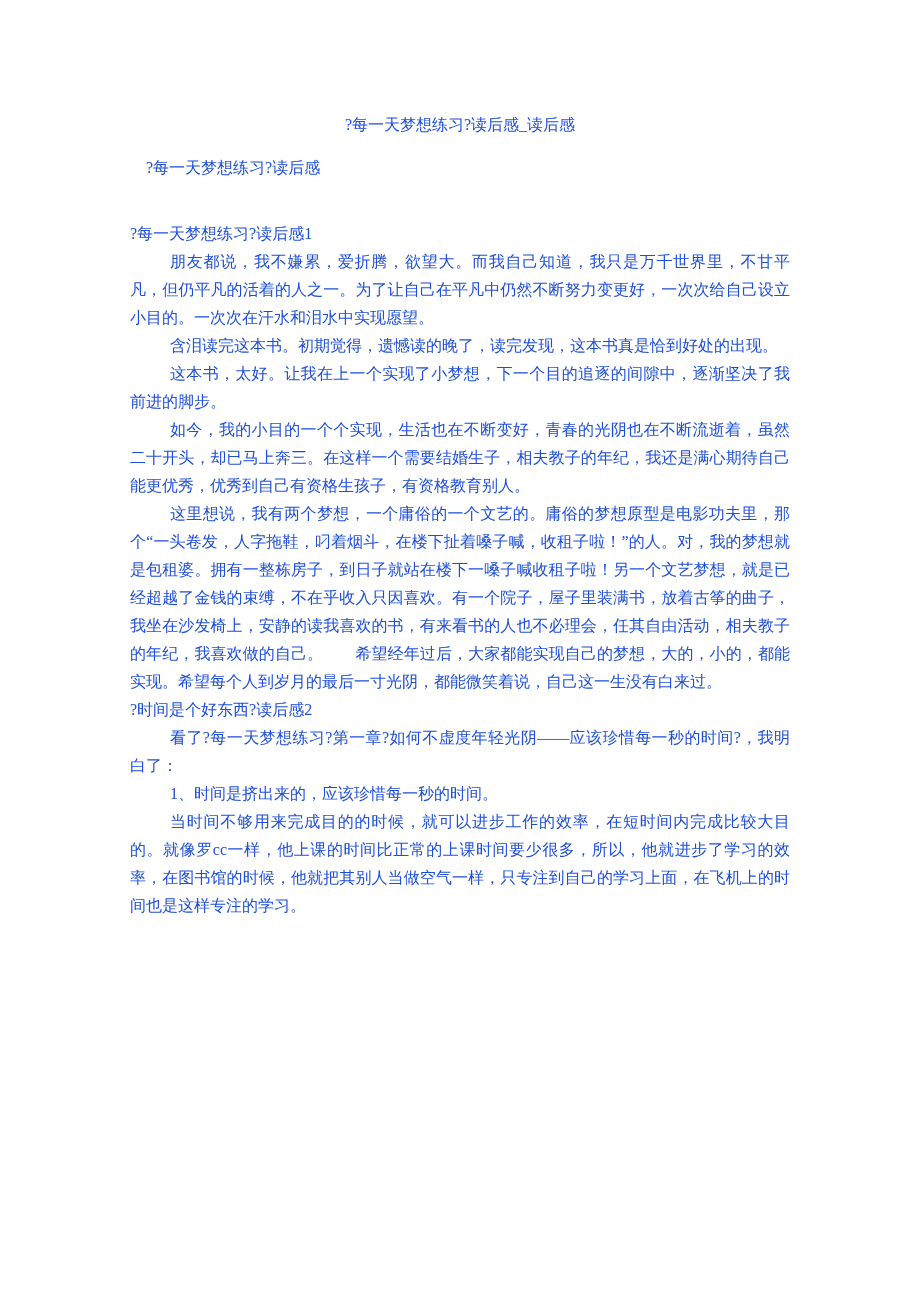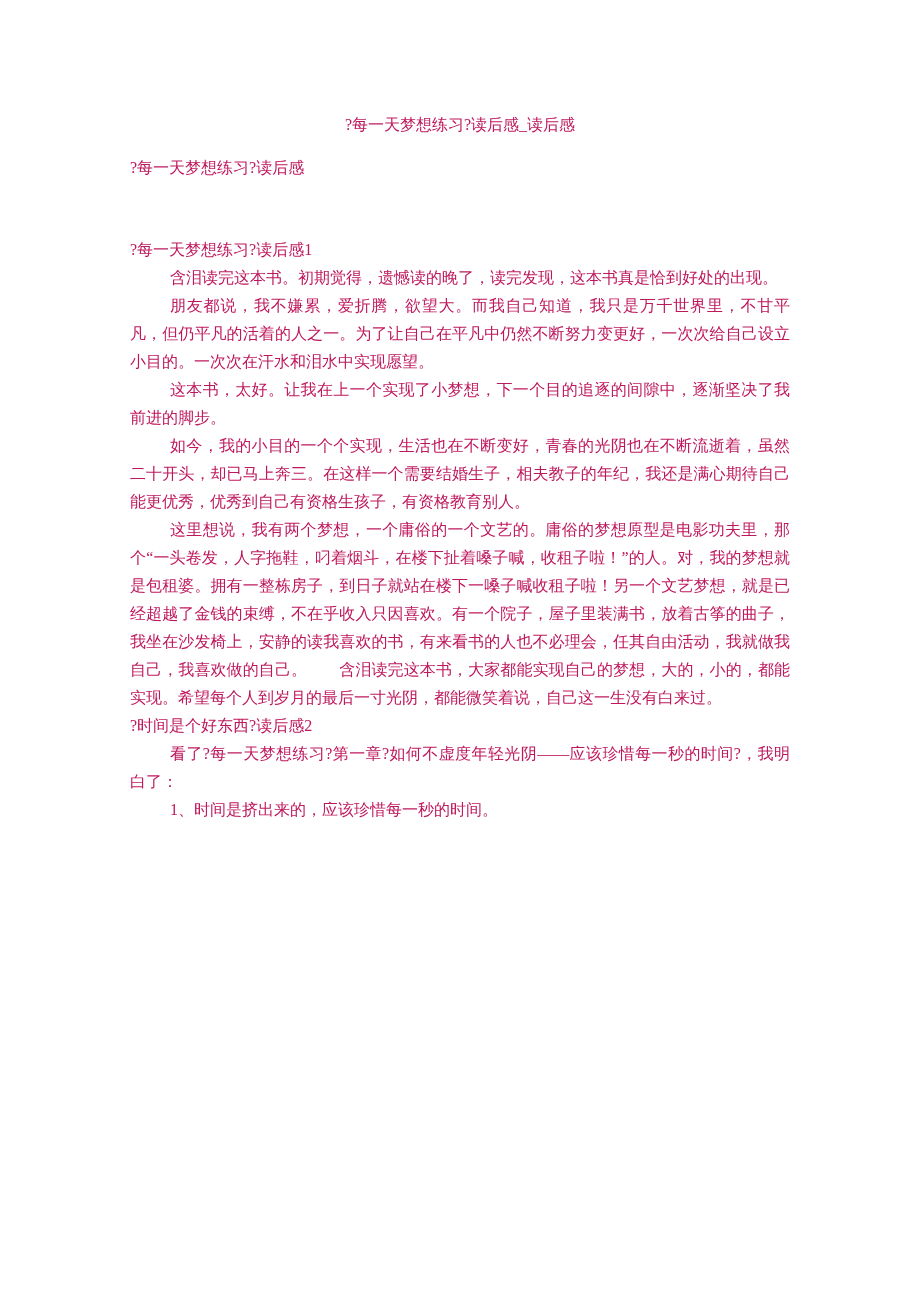--- a/index.html
+++ b/index.html
@@ -12,64 +12,65 @@
     height: 1302px;
     overflow: hidden;
     font-family: "Liberation Serif", "DejaVu Serif", serif;
   }
   .page {
     width: 660px;
     margin: 0 auto;
     padding-top: 111px;
     font-size: 16px;
     line-height: 28px;
-    color: #be185d;
+    color: #1d4ed8;
     text-align: justify;
   }
   .doc-title {
     text-align: center;
     font-weight: normal;
     font-size: 16px;
     line-height: 28px;
     margin: 0 0 15px 0;
   }
   .doc-subtitle {
-    margin: 0 0 28px 0;
+    margin: 0 0 28px 16px;
     text-align: left;
   }
   .para {
     margin: 0;
     text-indent: 40px;
   }
   .section-heading {
     margin: 0;
     text-align: left;
     font-weight: normal;
     font-size: 16px;
   }
   .section-heading.first-section {
-    margin-top: 54px;
+    margin-top: 38px;
   }
 </style>
 </head>
 <body>
 
 <div class="page">
 
   <h1 class="doc-title">?每一天梦想练习?读后感_读后感</h1>
 
   <div class="doc-subtitle">?每一天梦想练习?读后感</div>
 
 
   <div class="section-heading first-section">?每一天梦想练习?读后感1</div>
 
+  <p class="para">朋友都说，我不嫌累，爱折腾，欲望大。而我自己知道，我只是万千世界里，不甘平凡，但仍平凡的活着的人之一。为了让自己在平凡中仍然不断努力变更好，一次次给自己设立小目的。一次次在汗水和泪水中实现愿望。</p>
   <p class="para">含泪读完这本书。初期觉得，遗憾读的晚了，读完发现，这本书真是恰到好处的出现。</p>
-  <p class="para">朋友都说，我不嫌累，爱折腾，欲望大。而我自己知道，我只是万千世界里，不甘平凡，但仍平凡的活着的人之一。为了让自己在平凡中仍然不断努力变更好，一次次给自己设立小目的。一次次在汗水和泪水中实现愿望。</p>
   <p class="para">这本书，太好。让我在上一个实现了小梦想，下一个目的追逐的间隙中，逐渐坚决了我前进的脚步。</p>
   <p class="para">如今，我的小目的一个个实现，生活也在不断变好，青春的光阴也在不断流逝着，虽然二十开头，却已马上奔三。在这样一个需要结婚生子，相夫教子的年纪，我还是满心期待自己能更优秀，优秀到自己有资格生孩子，有资格教育别人。</p>
-  <p class="para">这里想说，我有两个梦想，一个庸俗的一个文艺的。庸俗的梦想原型是电影功夫里，那个“一头卷发，人字拖鞋，叼着烟斗，在楼下扯着嗓子喊，收租子啦！”的人。对，我的梦想就是包租婆。拥有一整栋房子，到日子就站在楼下一嗓子喊收租子啦！另一个文艺梦想，就是已经超越了金钱的束缚，不在乎收入只因喜欢。有一个院子，屋子里装满书，放着古筝的曲子，我坐在沙发椅上，安静的读我喜欢的书，有来看书的人也不必理会，任其自由活动，我就做我自己，我喜欢做的自己。　　含泪读完这本书，大家都能实现自己的梦想，大的，小的，都能实现。希望每个人到岁月的最后一寸光阴，都能微笑着说，自己这一生没有白来过。</p>
+  <p class="para">这里想说，我有两个梦想，一个庸俗的一个文艺的。庸俗的梦想原型是电影功夫里，那个“一头卷发，人字拖鞋，叼着烟斗，在楼下扯着嗓子喊，收租子啦！”的人。对，我的梦想就是包租婆。拥有一整栋房子，到日子就站在楼下一嗓子喊收租子啦！另一个文艺梦想，就是已经超越了金钱的束缚，不在乎收入只因喜欢。有一个院子，屋子里装满书，放着古筝的曲子，我坐在沙发椅上，安静的读我喜欢的书，有来看书的人也不必理会，任其自由活动，相夫教子的年纪，我喜欢做的自己。　　希望经年过后，大家都能实现自己的梦想，大的，小的，都能实现。希望每个人到岁月的最后一寸光阴，都能微笑着说，自己这一生没有白来过。</p>
 
   <div class="section-heading">?时间是个好东西?读后感2</div>
 
   <p class="para">看了?每一天梦想练习?第一章?如何不虚度年轻光阴——应该珍惜每一秒的时间?，我明白了：</p>
   <p class="para">1、时间是挤出来的，应该珍惜每一秒的时间。</p>
+  <p class="para">当时间不够用来完成目的的时候，就可以进步工作的效率，在短时间内完成比较大目的。就像罗cc一样，他上课的时间比正常的上课时间要少很多，所以，他就进步了学习的效率，在图书馆的时候，他就把其别人当做空气一样，只专注到自己的学习上面，在飞机上的时间也是这样专注的学习。</p>
 
 </div>
 
 </body></html>

